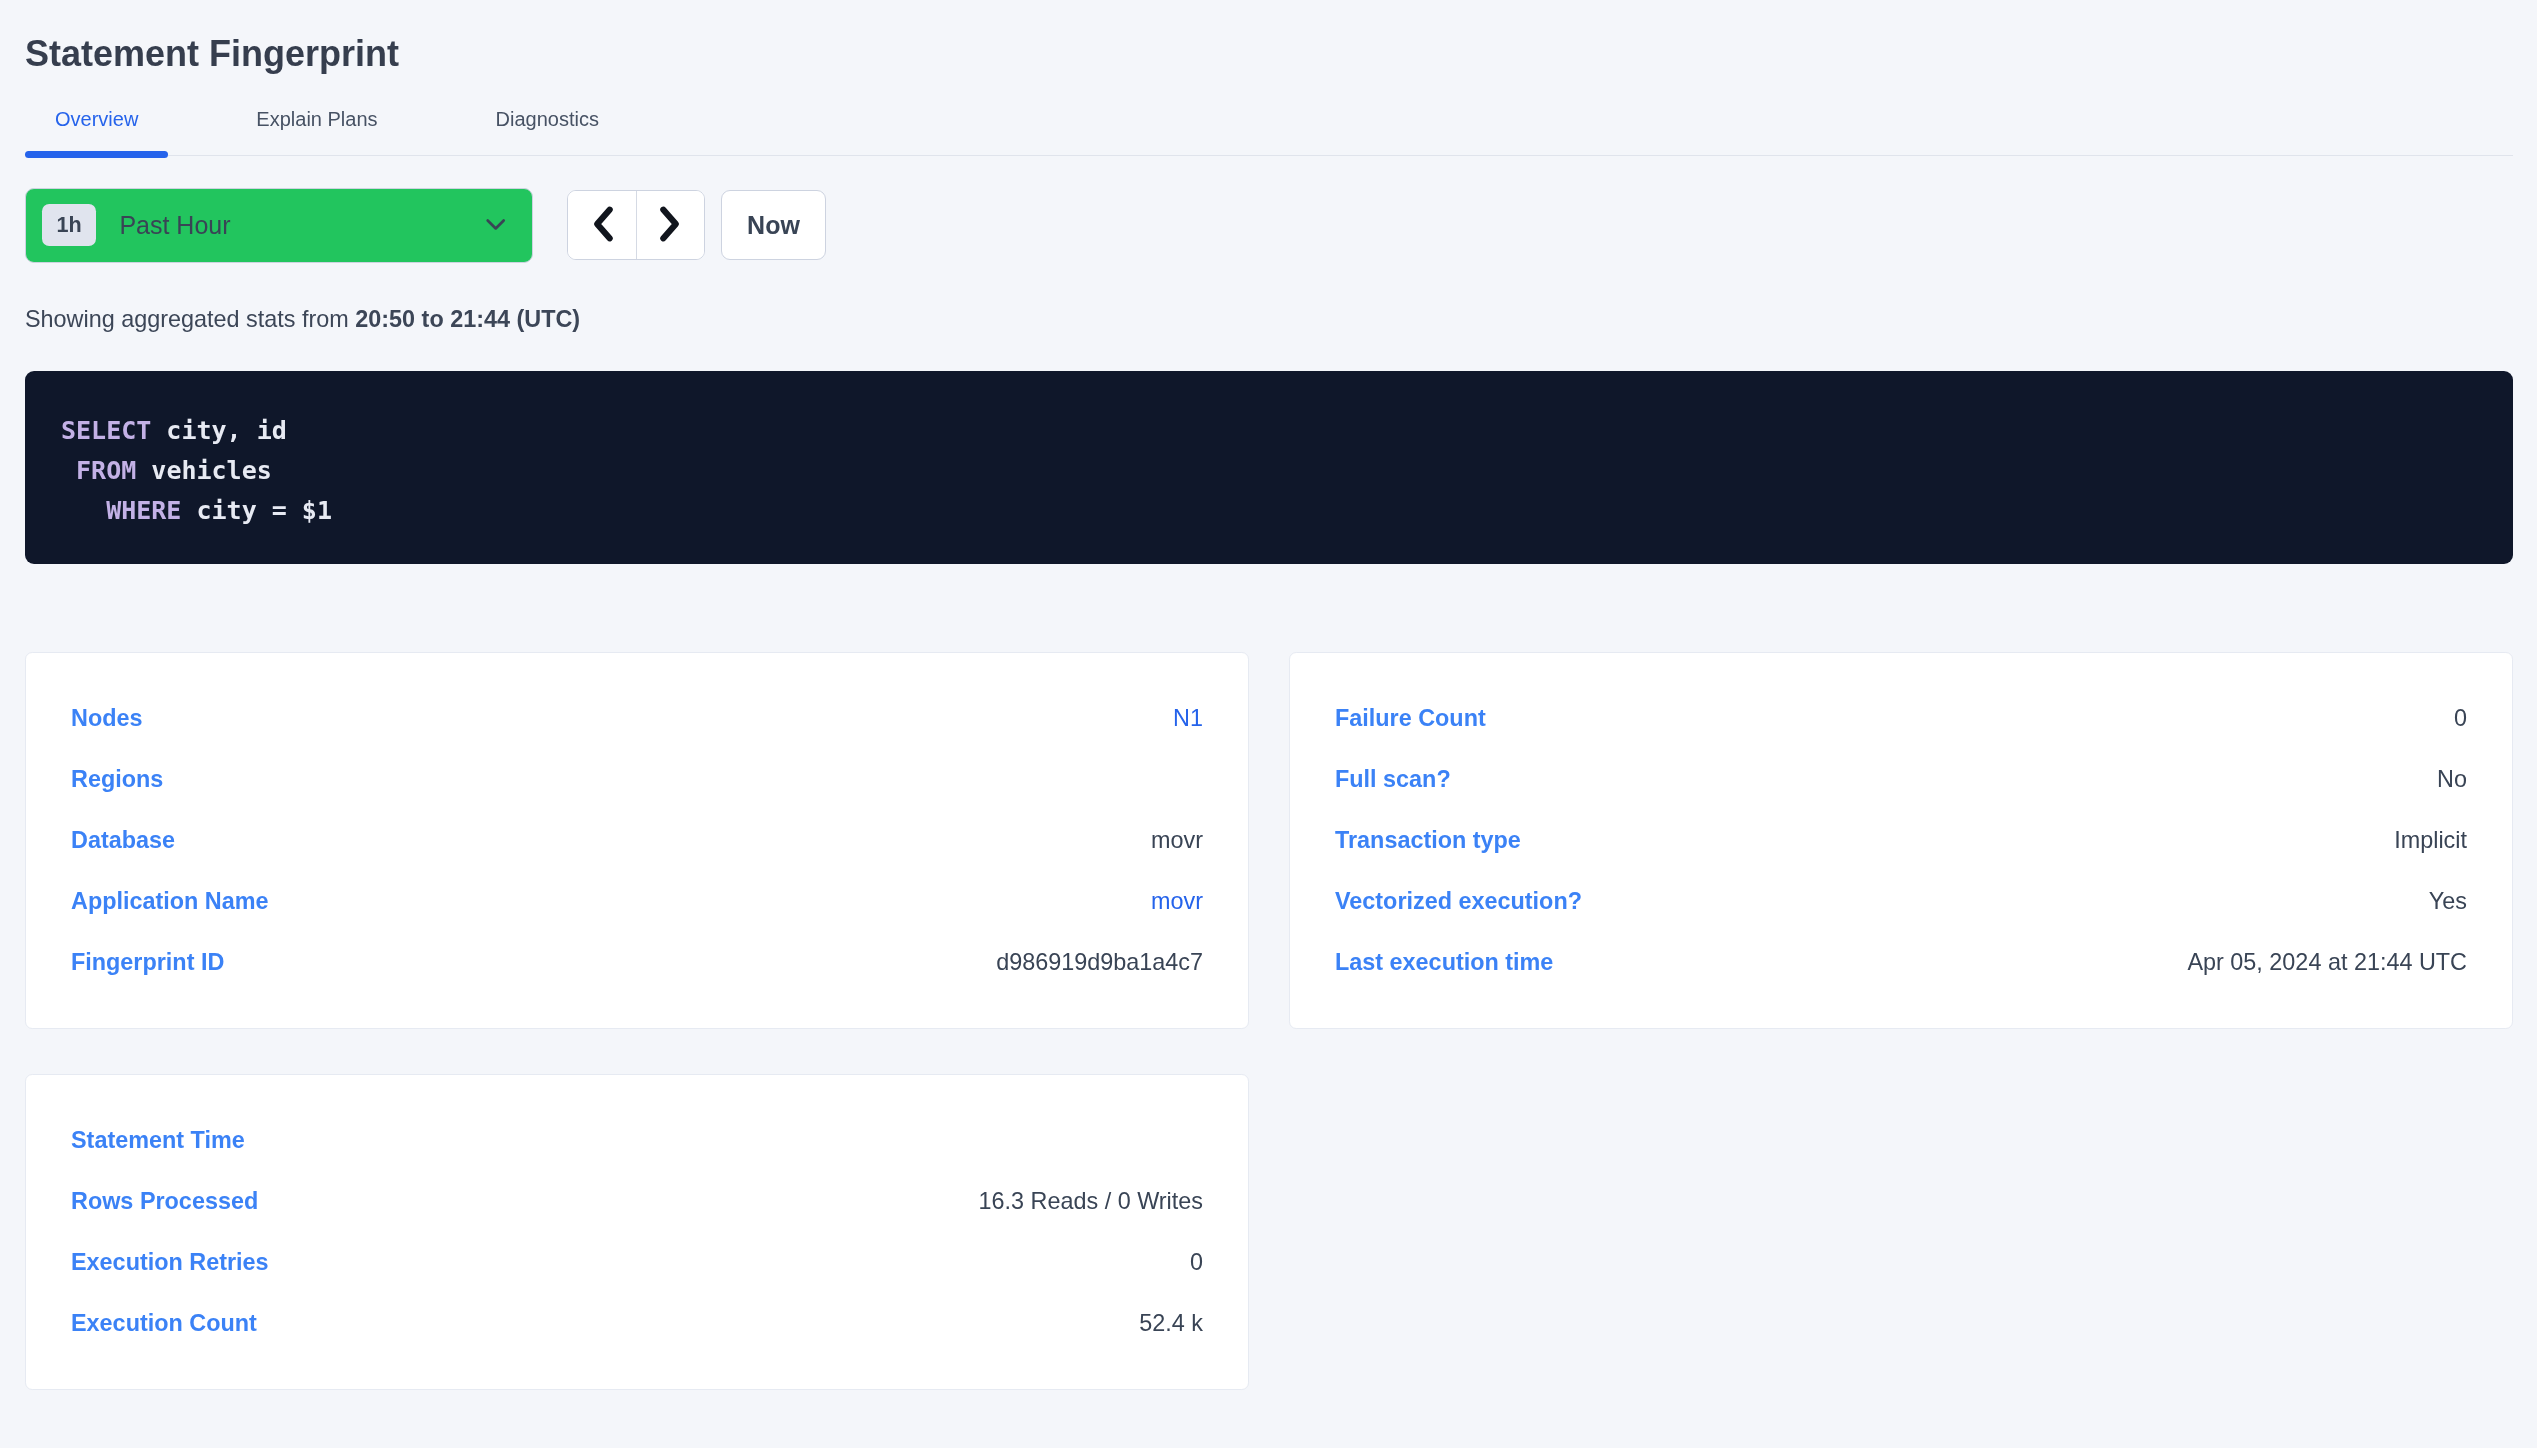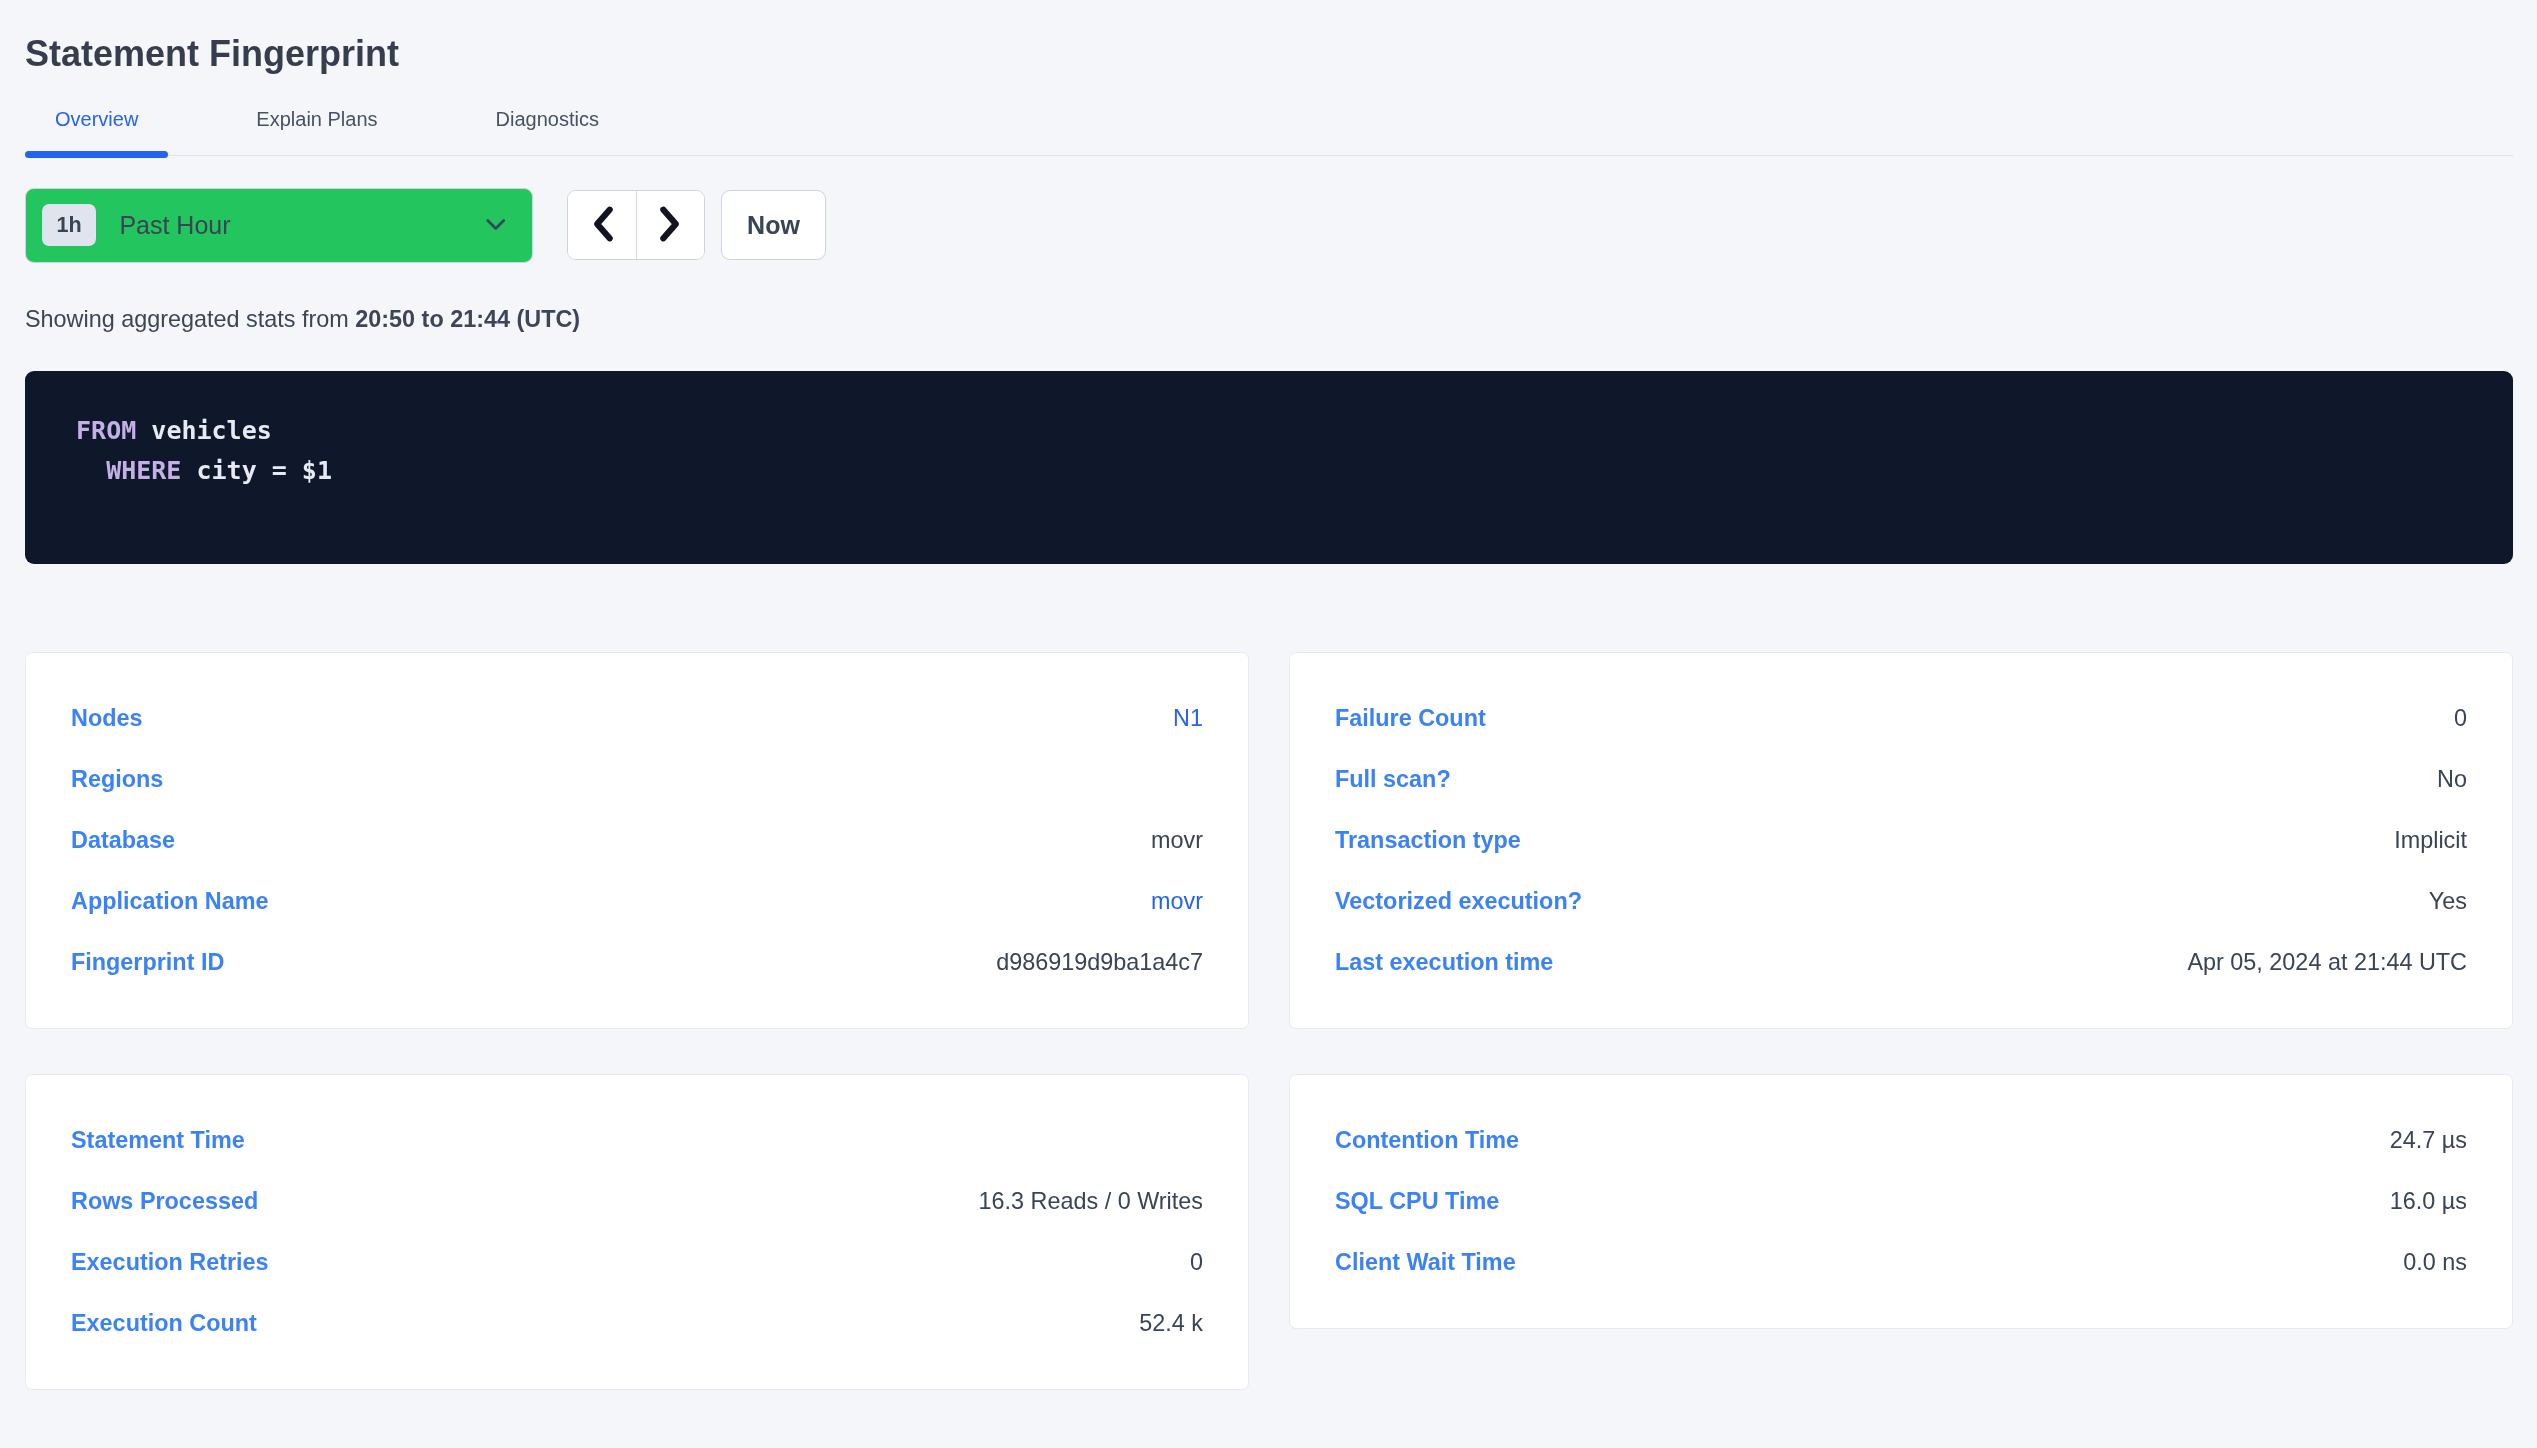--- a/index.html
+++ b/index.html
@@ -189,20 +189,21 @@
     </div>
 
     <button class="now-btn">Now</button>
   </div>
 
   <div class="stats-line">
     <span>Showing aggregated stats from </span><b>20:50 to 21:44 (UTC)</b>
   </div>
 
   <div class="sql-box">
+    <div class="sql-line"><span></span><span class="kw">SELECT</span><span> city, id</span></div>
     <div class="sql-line"><span> </span><span class="kw">FROM</span><span> vehicles</span></div>
     <div class="sql-line"><span>   </span><span class="kw">WHERE</span><span> city = $1</span></div>
   </div>
 
   <div class="grid">
 
     <div class="card">
       <div class="row">
         <span class="label">Nodes</span>
         <span class="value link">N1</span>
@@ -259,30 +260,16 @@
       <div class="row">
         <span class="label">Execution Retries</span>
         <span class="value">0</span>
       </div>
       <div class="row">
         <span class="label">Execution Count</span>
         <span class="value">52.4 k</span>
       </div>
     </div>
 
-    <div class="card">
-      <div class="row">
-        <span class="label">Contention Time</span>
-        <span class="value">24.7 µs</span>
-      </div>
-      <div class="row">
-        <span class="label">SQL CPU Time</span>
-        <span class="value">16.0 µs</span>
-      </div>
-      <div class="row">
-        <span class="label">Client Wait Time</span>
-        <span class="value">0.0 ns</span>
-      </div>
-    </div>
 
   </div>
 </div>
 
 
 </body></html>

